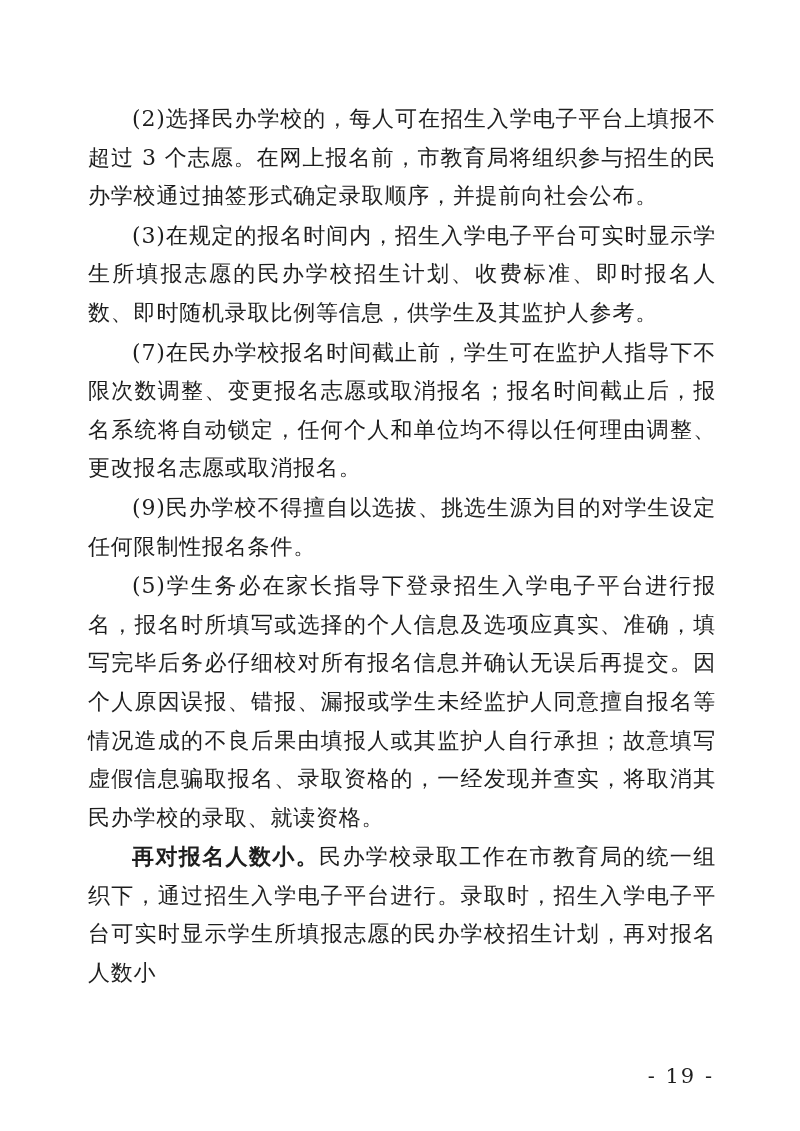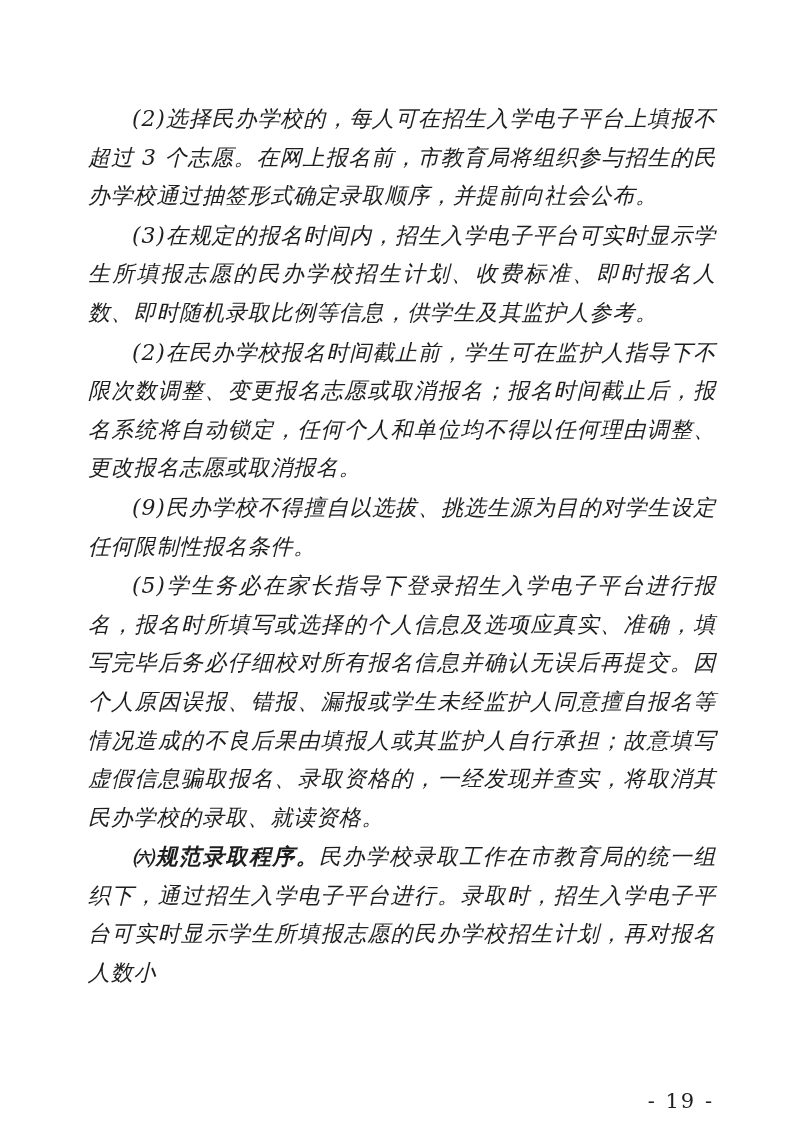--- a/index.html
+++ b/index.html
@@ -25,40 +25,39 @@
   .content p {
     margin: 0;
     padding: 0;
     font-size: 22px;
     line-height: 38.6px;
     letter-spacing: 0.8px;
     text-align: justify;
     text-justify: inter-ideograph;
     text-indent: 2em;
     word-break: break-all;
-    font-style: italic;
   }
   .content p .lead {
     font-weight: bold;
   }
   .page-number {
     position: absolute;
     right: 86px;
-    top: 1089px;
+    top: 1064px;
     font-size: 21px;
     letter-spacing: 2px;
     color: #1e1e1e;
   }
 </style>
 </head>
 <body>
 
 <div class="page">
   <div class="content">
     <p><span class="lead"></span><span>(2)选择民办学校的，每人可在招生入学电子平台上填报不超过 3 个志愿。在网上报名前，市教育局将组织参与招生的民办学校通过抽签形式确定录取顺序，并提前向社会公布。</span></p>
     <p><span class="lead"></span><span>(3)在规定的报名时间内，招生入学电子平台可实时显示学生所填报志愿的民办学校招生计划、收费标准、即时报名人数、即时随机录取比例等信息，供学生及其监护人参考。</span></p>
-    <p><span class="lead"></span><span>(2)在民办学校报名时间截止前，学生可在监护人指导下不限次数调整、变更报名志愿或取消报名；报名时间截止后，报名系统将自动锁定，任何个人和单位均不得以任何理由调整、更改报名志愿或取消报名。</span></p>
+    <p><span class="lead"></span><span>(7)在民办学校报名时间截止前，学生可在监护人指导下不限次数调整、变更报名志愿或取消报名；报名时间截止后，报名系统将自动锁定，任何个人和单位均不得以任何理由调整、更改报名志愿或取消报名。</span></p>
     <p><span class="lead"></span><span>(9)民办学校不得擅自以选拔、挑选生源为目的对学生设定任何限制性报名条件。</span></p>
     <p><span class="lead"></span><span>(5)学生务必在家长指导下登录招生入学电子平台进行报名，报名时所填写或选择的个人信息及选项应真实、准确，填写完毕后务必仔细校对所有报名信息并确认无误后再提交。因个人原因误报、错报、漏报或学生未经监护人同意擅自报名等情况造成的不良后果由填报人或其监护人自行承担；故意填写虚假信息骗取报名、录取资格的，一经发现并查实，将取消其民办学校的录取、就读资格。</span></p>
-    <p><span class="lead">㈥规范录取程序。</span><span>民办学校录取工作在市教育局的统一组织下，通过招生入学电子平台进行。录取时，招生入学电子平台可实时显示学生所填报志愿的民办学校招生计划，再对报名人数小</span></p>
+    <p><span class="lead">再对报名人数小。</span><span>民办学校录取工作在市教育局的统一组织下，通过招生入学电子平台进行。录取时，招生入学电子平台可实时显示学生所填报志愿的民办学校招生计划，再对报名人数小</span></p>
   </div>
   <div class="page-number">- 19 -</div>
 </div>
 
 </body></html>

